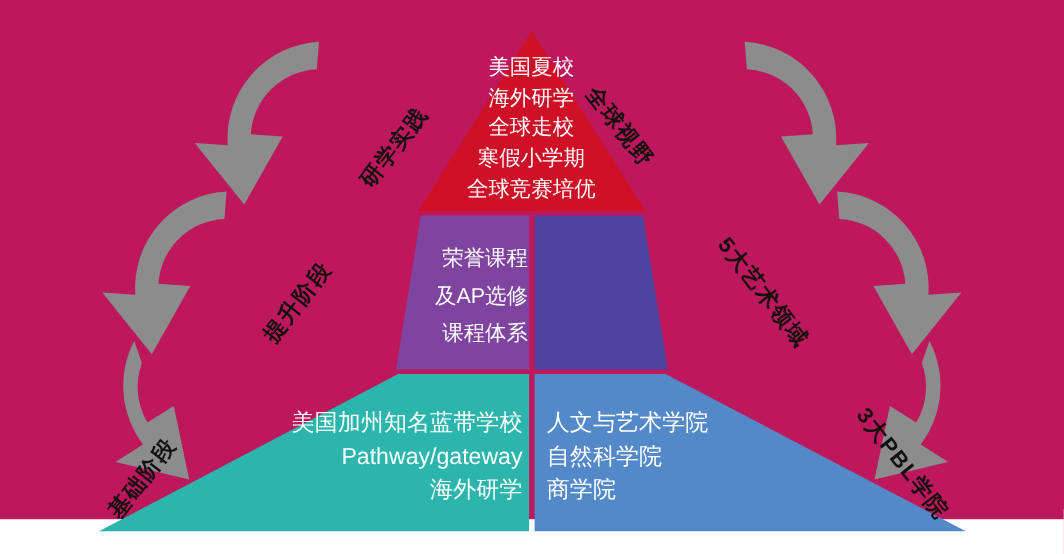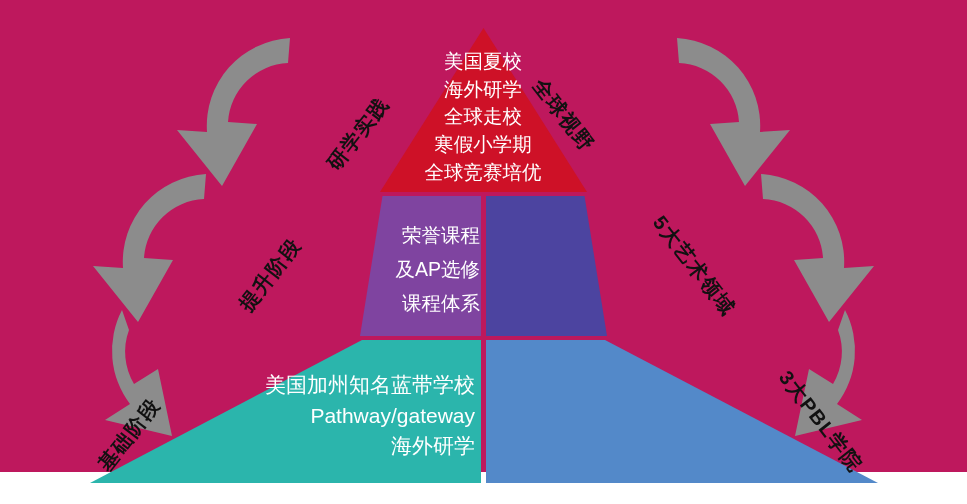--- a/index.html
+++ b/index.html
@@ -157,20 +157,23 @@
 
   <div class="band-text" id="mid-left-text">荣誉课程
 及AP选修
 课程体系</div>
 
 
   <div class="band-text" id="bot-left-text">美国加州知名蓝带学校
 Pathway/gateway
 海外研学</div>
 
+  <div class="band-text" id="bot-right-text">人文与艺术学院
+自然科学院
+商学院</div>
 
   <div class="edge-label" id="label-yanxue">研学实践</div>
 
   <div class="edge-label" id="label-tisheng">提升阶段</div>
 
   <div class="edge-label" id="label-jichu">基础阶段</div>
 
   <div class="edge-label" id="label-quanqiu">全球视野</div>
 
   <div class="edge-label" id="label-wuda">5大艺术领域</div>

